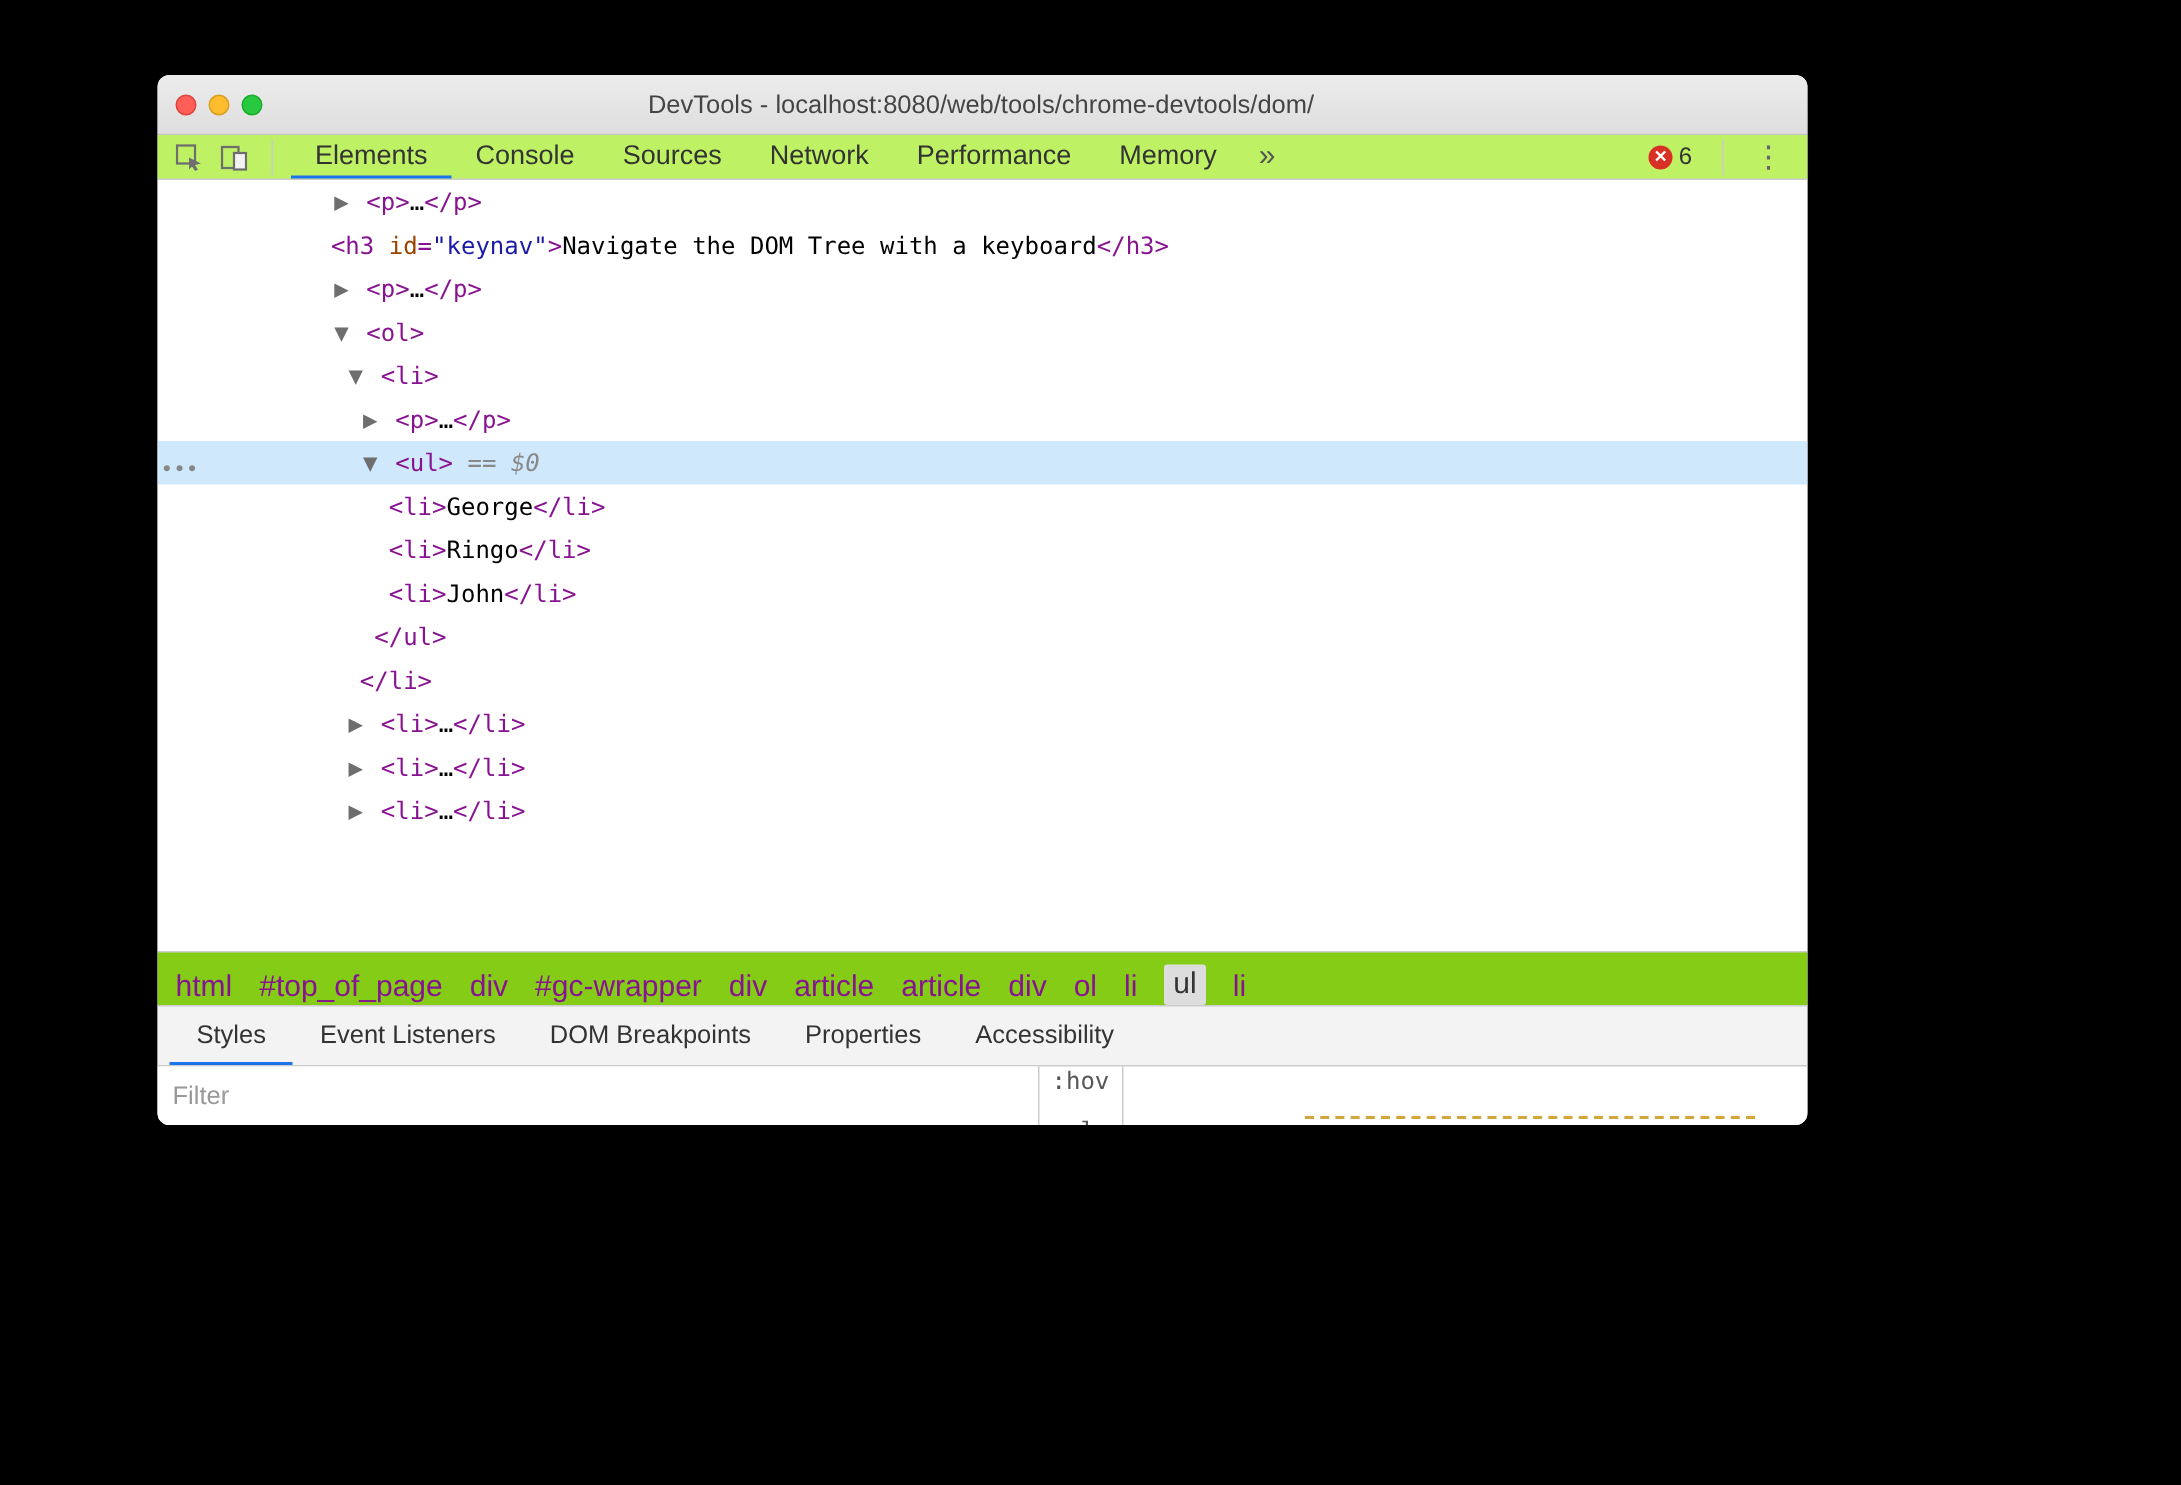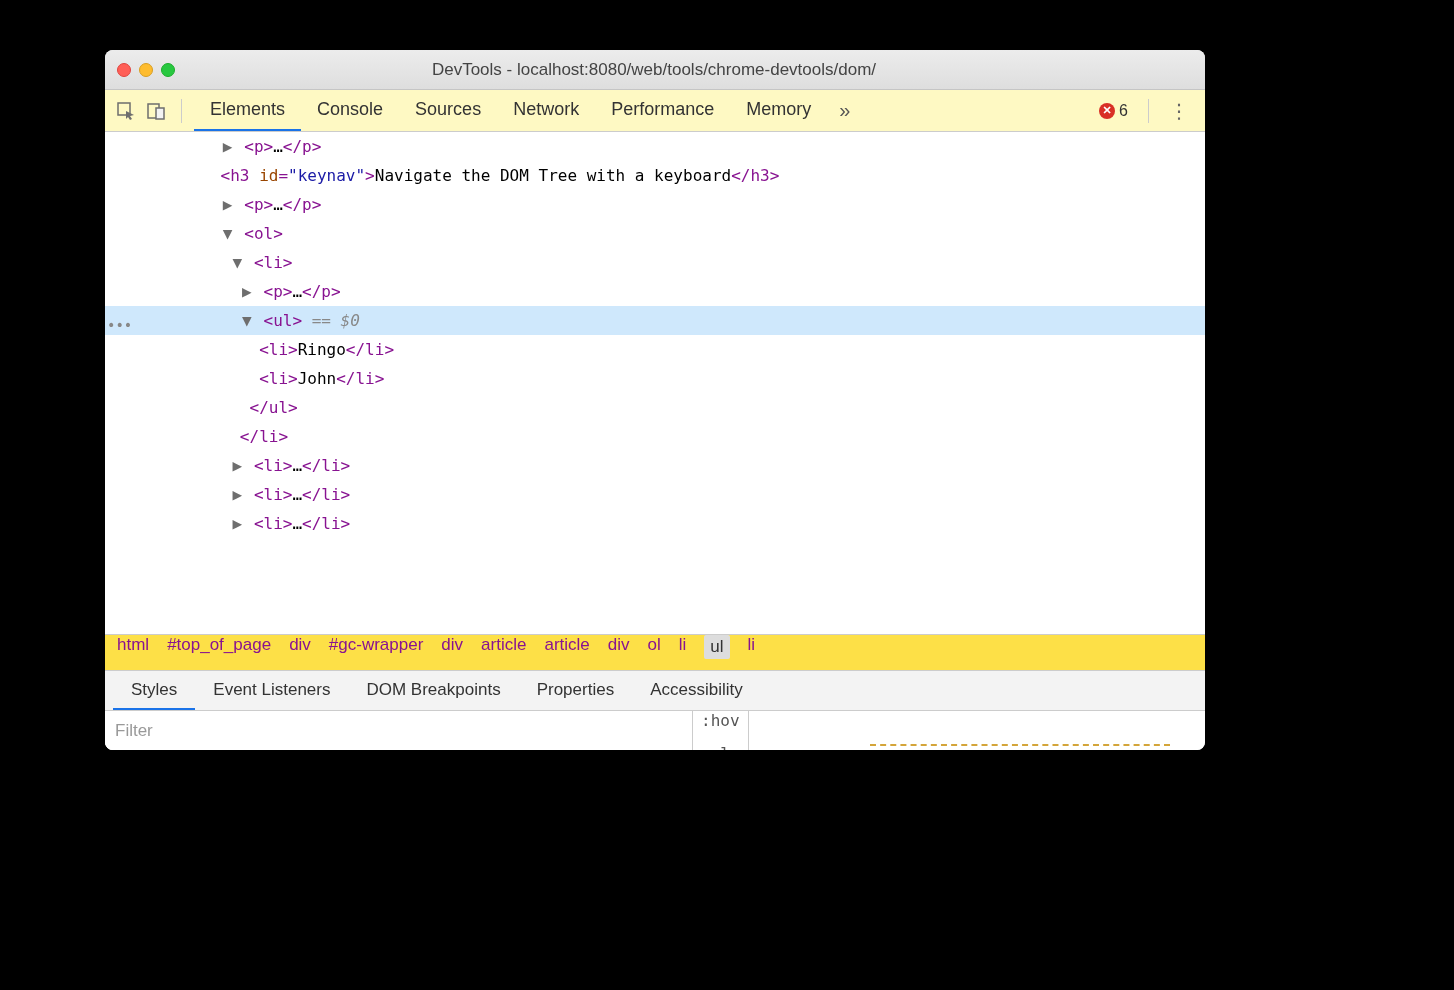--- a/index.html
+++ b/index.html
@@ -32,22 +32,22 @@
     padding: 0 12px;
     gap: 20px;
   }
   .traffic { display: flex; gap: 8px; }
   .tl { width: 14px; height: 14px; border-radius: 50%; }
   .tl.red { background: #ff5f57; border: 0.5px solid #e0443e; }
   .tl.yellow { background: #febc2e; border: 0.5px solid #d89e22; }
   .tl.green { background: #28c840; border: 0.5px solid #1dad2c; }
   .title { flex: 1; text-align: center; color: #444; font-size: 17px; }
   .toolbar {
-    height: 42px;
-    background: #fef9c3;
+    height: 30px;
+    background: #bef264;
     border-bottom: 1px solid #ccc;
     display: flex;
     align-items: center;
     padding: 0 8px;
     gap: 4px;
   }
   .toolbar .iconbtn {
     width: 26px; height: 26px;
     display: flex; align-items: center; justify-content: center;
     color: #6e6e6e;
@@ -90,27 +90,27 @@
   .tagp { color: #881391; } 
   .punct { color: #881391; }
   .attrname { color: #994500; }
   .attrval { color: #1a1aa6; }
   .text { color: #000; }
   .eqzero { color: #888; font-style: italic; }
   .ellip { color: #000; }
 
   .breadcrumbs {
     height: 36px;
-    background: #fde047;
+    background: #84cc16;
     border-top: 1px solid #ccc;
     display: flex;
-    align-items: flex-start;
+    align-items: flex-end;
     padding: 0 12px;
     gap: 18px;
-    font-size: 17px;
+    font-size: 20px;
     color: #881391;
   }
   .breadcrumbs .crumb { cursor: pointer; white-space: nowrap; }
   .breadcrumbs .crumb.sel { background: #ddd; color: #333; padding: 2px 6px; border-radius: 2px; }
 
   .subtabs {
     height: 40px;
     background: #f3f3f3;
     border-top: 1px solid #ccc;
     display: flex;
@@ -216,20 +216,21 @@
 
   <div class="dom-panel" id="dom-panel">
       <div class="dom-line">            <span class="arrow">▶</span> <span class="punct">&lt;</span><span class="tagp">p</span><span class="punct">&gt;</span><span class="ellip">…</span><span class="punct">&lt;/</span><span class="tagp">p</span><span class="punct">&gt;</span></div>
       <div class="dom-line">            <span class="punct">&lt;</span><span class="tagp">h3</span> <span class="attrname">id</span><span class="punct">=</span><span class="attrval">"keynav"</span><span class="punct">&gt;</span><span class="text">Navigate the DOM Tree with a keyboard</span><span class="punct">&lt;/</span><span class="tagp">h3</span><span class="punct">&gt;</span></div>
       <div class="dom-line">            <span class="arrow">▶</span> <span class="punct">&lt;</span><span class="tagp">p</span><span class="punct">&gt;</span><span class="ellip">…</span><span class="punct">&lt;/</span><span class="tagp">p</span><span class="punct">&gt;</span></div>
       <div class="dom-line">            <span class="arrow">▼</span> <span class="punct">&lt;</span><span class="tagp">ol</span><span class="punct">&gt;</span></div>
       <div class="dom-line">             <span class="arrow">▼</span> <span class="punct">&lt;</span><span class="tagp">li</span><span class="punct">&gt;</span></div>
       <div class="dom-line">              <span class="arrow">▶</span> <span class="punct">&lt;</span><span class="tagp">p</span><span class="punct">&gt;</span><span class="ellip">…</span><span class="punct">&lt;/</span><span class="tagp">p</span><span class="punct">&gt;</span></div>
       <span class="gutter-dots" style="top: 179px;">•••</span>
       <div class="dom-line selected">              <span class="arrow">▼</span> <span class="punct">&lt;</span><span class="tagp">ul</span><span class="punct">&gt;</span> <span class="eqzero">== $0</span></div>
+      <div class="dom-line">                <span class="punct">&lt;</span><span class="tagp">li</span><span class="punct">&gt;</span><span class="text">George</span><span class="punct">&lt;/</span><span class="tagp">li</span><span class="punct">&gt;</span></div>
       <div class="dom-line">                <span class="punct">&lt;</span><span class="tagp">li</span><span class="punct">&gt;</span><span class="text">Ringo</span><span class="punct">&lt;/</span><span class="tagp">li</span><span class="punct">&gt;</span></div>
       <div class="dom-line">                <span class="punct">&lt;</span><span class="tagp">li</span><span class="punct">&gt;</span><span class="text">John</span><span class="punct">&lt;/</span><span class="tagp">li</span><span class="punct">&gt;</span></div>
       <div class="dom-line">               <span class="punct">&lt;/</span><span class="tagp">ul</span><span class="punct">&gt;</span></div>
       <div class="dom-line">              <span class="punct">&lt;/</span><span class="tagp">li</span><span class="punct">&gt;</span></div>
       <div class="dom-line">             <span class="arrow">▶</span> <span class="punct">&lt;</span><span class="tagp">li</span><span class="punct">&gt;</span><span class="ellip">…</span><span class="punct">&lt;/</span><span class="tagp">li</span><span class="punct">&gt;</span></div>
       <div class="dom-line">             <span class="arrow">▶</span> <span class="punct">&lt;</span><span class="tagp">li</span><span class="punct">&gt;</span><span class="ellip">…</span><span class="punct">&lt;/</span><span class="tagp">li</span><span class="punct">&gt;</span></div>
       <div class="dom-line">             <span class="arrow">▶</span> <span class="punct">&lt;</span><span class="tagp">li</span><span class="punct">&gt;</span><span class="ellip">…</span><span class="punct">&lt;/</span><span class="tagp">li</span><span class="punct">&gt;</span></div>
     </div>
 
   <div class="breadcrumbs" id="crumbs">

